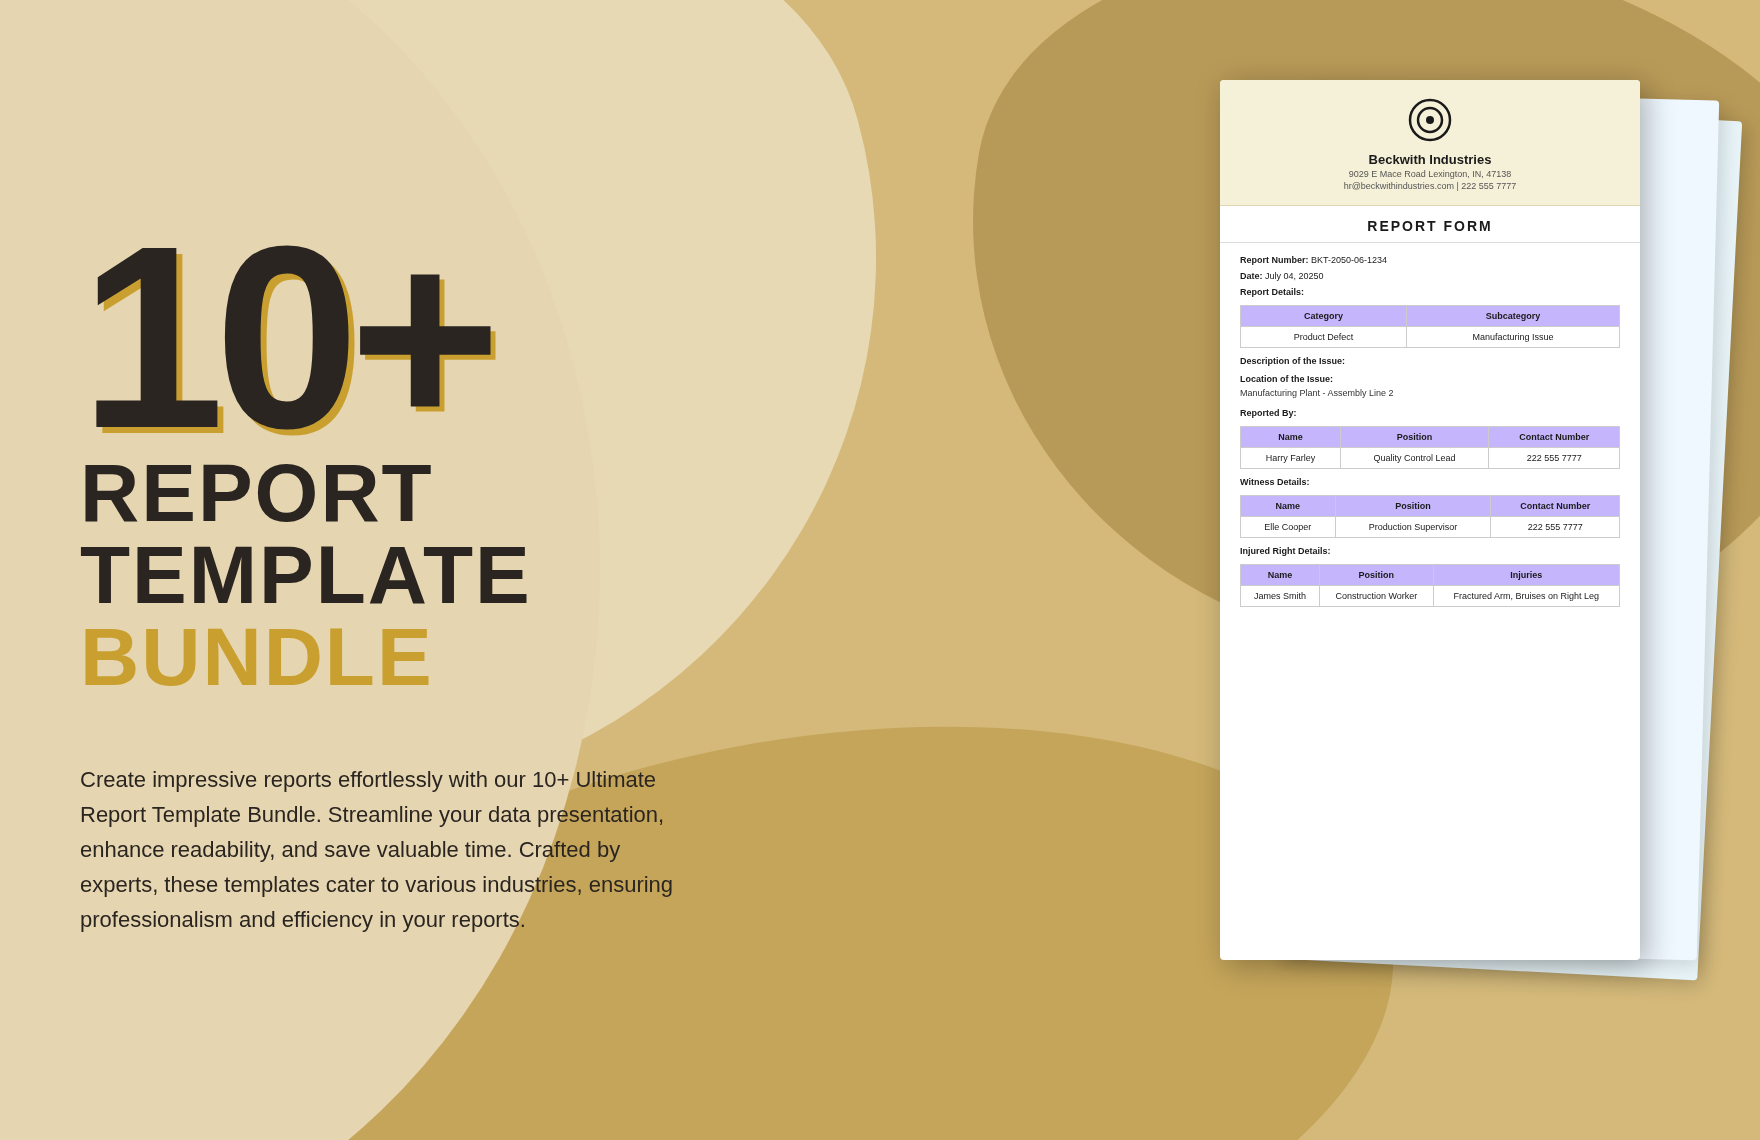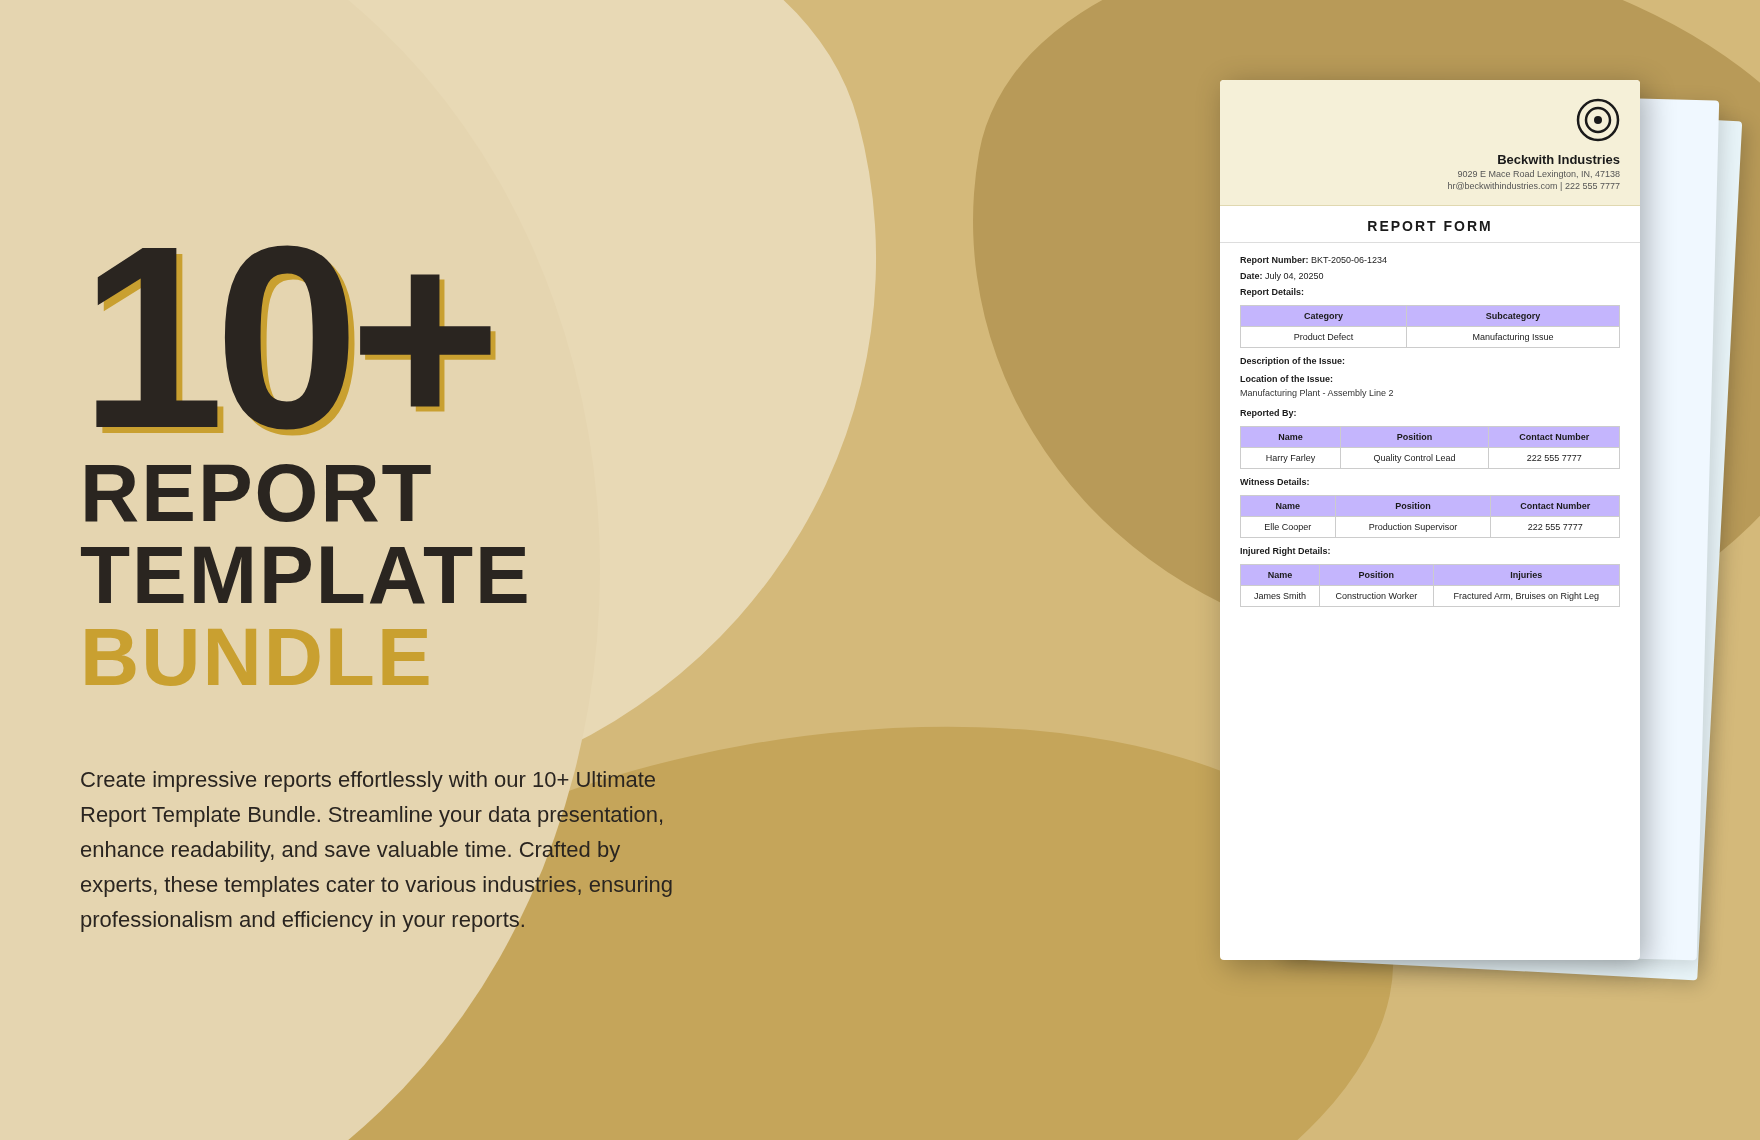--- a/index.html
+++ b/index.html
@@ -174,21 +174,21 @@
       background: #fff;
       border-radius: 4px;
       box-shadow: 6px 6px 30px rgba(0,0,0,0.3);
       z-index: 10;
       overflow: hidden;
     }
 
     .doc-header {
       background: #f5f0d8;
       padding: 18px 20px 14px;
-      text-align: right;
+      text-align: center;
       border-bottom: 1px solid #e0d8b0;
     }
 
     .company-logo {
       width: 44px;
       height: 44px;
       margin: 0 auto 6px;
     }
 
     .company-name {

